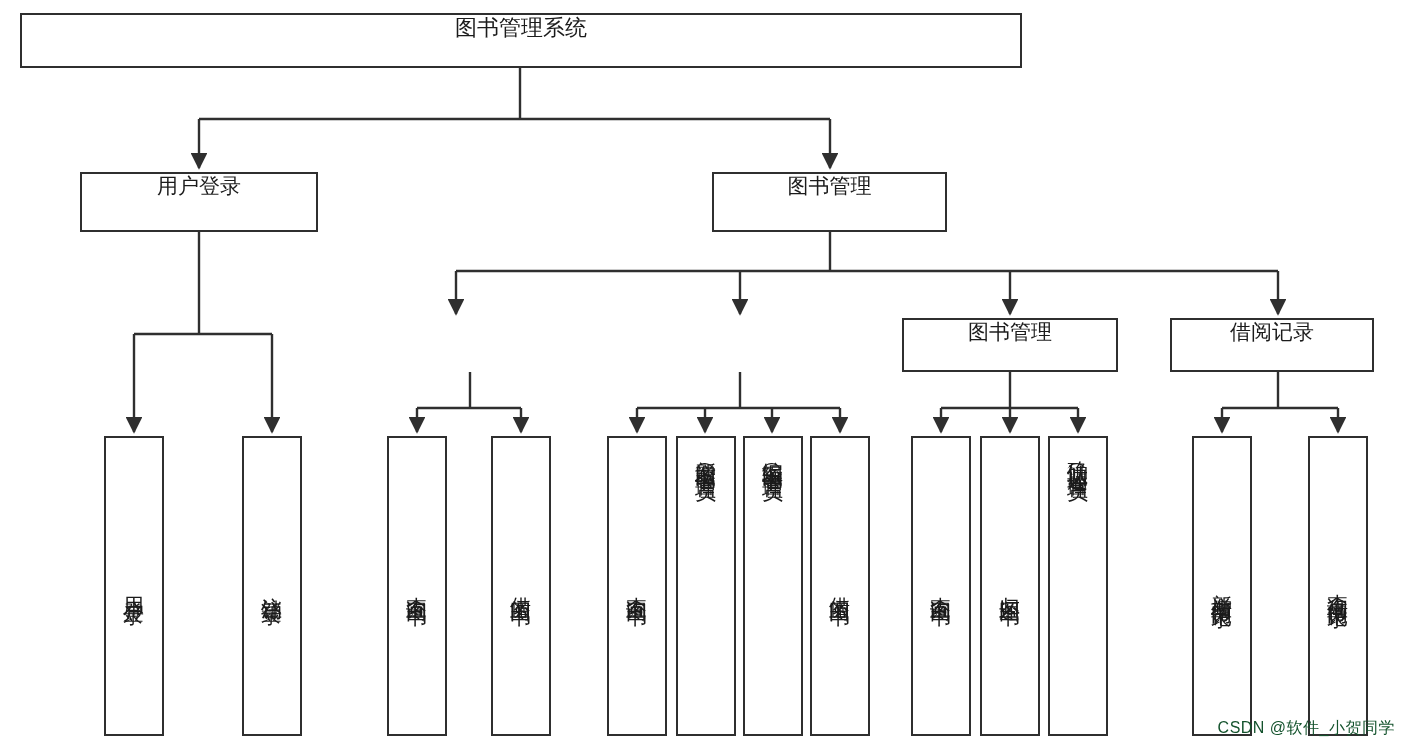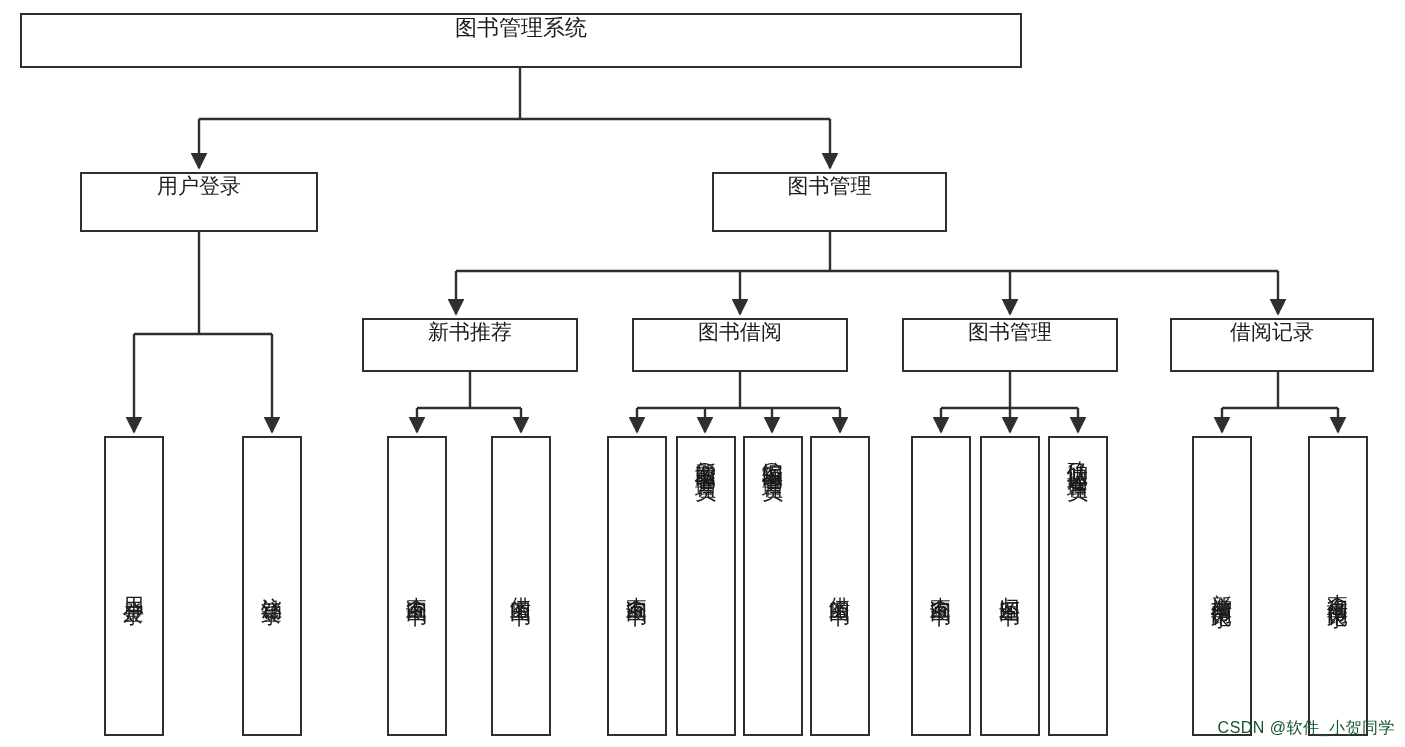--- a/index.html
+++ b/index.html
@@ -138,26 +138,20 @@
     <span class="label">图书管理系统</span>
   </div>
 
   <div class="node horiz" style="left:80px; top:172px; width:238px; height:60px;">
     <span class="label">用户登录</span>
   </div>
   <div class="node horiz" style="left:712px; top:172px; width:235px; height:60px;">
     <span class="label">图书管理</span>
   </div>
 
-  <div class="node horiz" style="left:362px; top:318px; width:216px; height:54px;">
-    <span class="label">新书推荐</span>
-  </div>
-  <div class="node horiz" style="left:632px; top:318px; width:216px; height:54px;">
-    <span class="label">图书借阅</span>
-  </div>
   <div class="node horiz" style="left:902px; top:318px; width:216px; height:54px;">
     <span class="label">图书管理</span>
   </div>
   <div class="node horiz" style="left:1170px; top:318px; width:204px; height:54px;">
     <span class="label">借阅记录</span>
   </div>
 
   <div class="node vert mid" style="left:104px; top:436px; width:60px; height:300px;">
     <span class="label">用户登录</span>
   </div>

